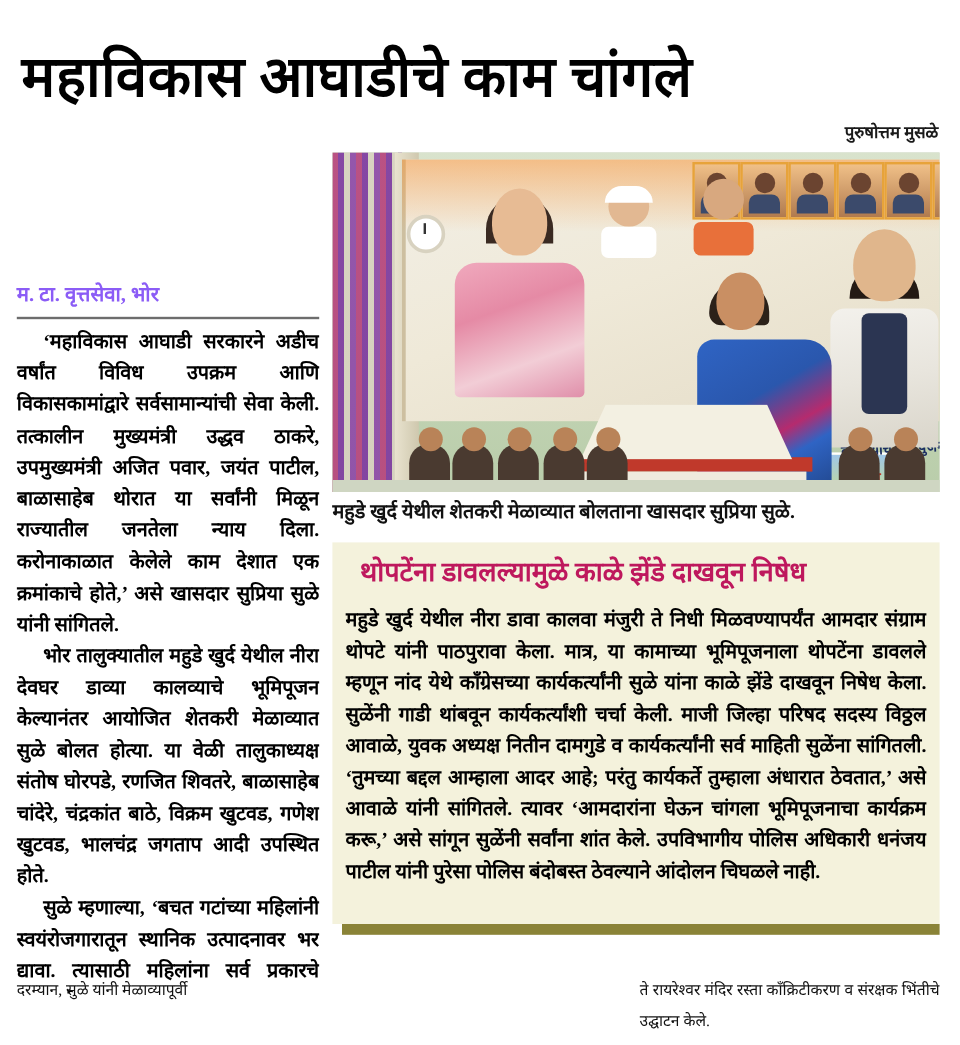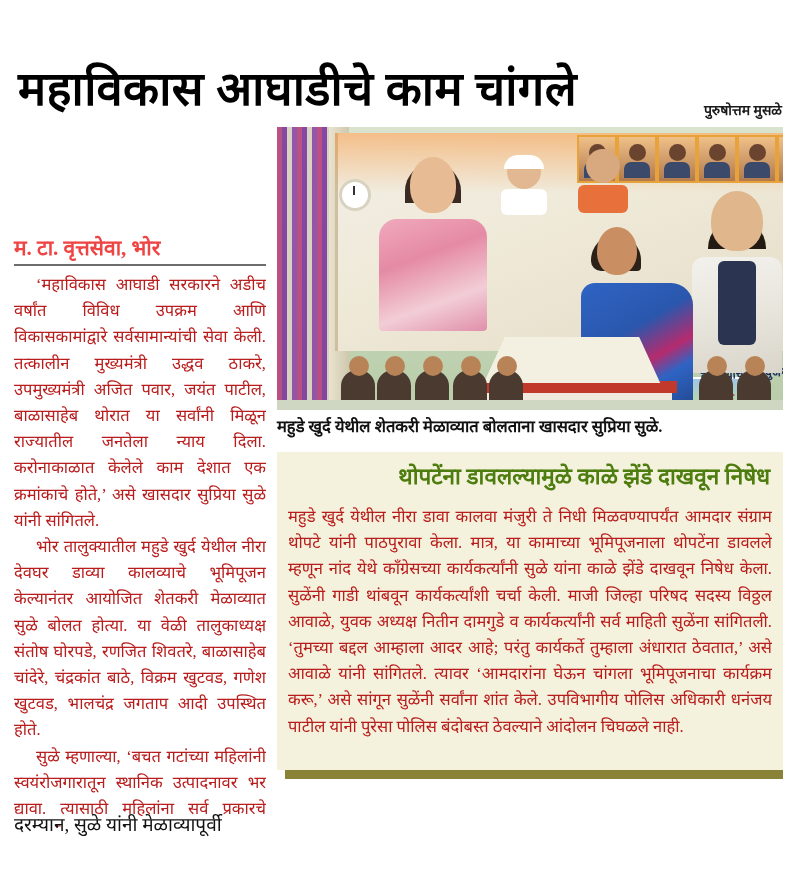--- a/index.html
+++ b/index.html
@@ -8,52 +8,53 @@
     font-family:"Liberation Serif","DejaVu Serif",serif;
     color:#111;
   }
   .page{position:absolute;inset:0;background:#fff;}
 
   
   .headline{
     position:absolute;left:18px;top:36px;width:764px;height:60px;
     font-family:"Liberation Serif","DejaVu Serif",serif;
     font-weight:700;font-size:47px;line-height:58px;
-    letter-spacing:0.5px;white-space:nowrap;color:#000;margin-top:24px;
+    letter-spacing:0.5px;white-space:nowrap;color:#000;
   }
   .byline{
     position:absolute;right:18px;top:100px;
     font-size:14px;font-weight:600;color:#1a1a1a;
     font-family:"Liberation Serif","DejaVu Serif",serif;
   }
 
   
   .kicker-box{
     position:absolute;left:12px;top:131px;width:244px;height:88px;
     background:#f3f2da;display:flex;
   }
   .kicker-bar{width:9px;background:#8a8337;flex:0 0 9px;}
   .kicker-text{
     flex:1;padding:8px 6px 4px 13px;
     font-weight:700;font-size:23px;line-height:30px;color:#000;
   }
   .source-line{
     position:absolute;left:14px;top:233px;
-    font-weight:700;font-size:21px;color:#ef4444;
+    font-weight:700;font-size:17px;color:#8b5cf6;
   }
   .rule{
     position:absolute;left:14px;top:264px;width:252px;height:2px;background:#6d6d6d;
   }
 
   
   .col{
     position:absolute;
     font-size:16.5px;line-height:26.2px;
     text-align:justify;text-justify:inter-word;
-    color:#b91c1c;
+    color:#000000;
+    font-weight:bold;
   }
   .col p{margin:0;text-indent:22px;}
   .col p.first{text-indent:22px;}
 
   #left-col{left:14px;top:272px;width:252px;height:556px;overflow:hidden;}
 
   
   .photo{
     position:absolute;left:277px;top:127px;width:506px;height:283px;
     overflow:hidden;background:#cfd8c6;
@@ -153,32 +154,32 @@
   
   .panel{
     position:absolute;left:277px;top:452px;width:506px;height:318px;
     background:#f4f2dc;
   }
   .panel-bottom-bar{
     position:absolute;left:285px;top:770px;width:498px;height:9px;background:#8a8337;
   }
   .panel-head{
     position:absolute;left:300px;top:462px;width:470px;
-    font-weight:700;font-size:22.5px;line-height:30px;color:#4d7c0f;text-align:right;
+    font-weight:700;font-size:22.5px;line-height:30px;color:#be185d;text-align:left;
   }
   #right-col{
     left:288px;top:504px;width:484px;height:258px;overflow:hidden;
     font-size:16.5px;line-height:26.2px;
   }
   #right-col p{text-indent:0;}
 
   
   .bcol{
     position:absolute;top:812px;height:60px;overflow:hidden;
-    font-size:19px;line-height:26.2px;text-align:justify;color:#111;
+    font-size:13px;line-height:26.2px;text-align:justify;color:#111;
   }
   #bcol-1{left:14px;width:252px;}
   #bcol-2{left:285px;width:232px;}
   #bcol-3{left:533px;width:250px;}
   .bcol p{margin:0;text-indent:0;}
 </style>
 </head>
 <body>
 
 <div class="page">
@@ -291,14 +292,17 @@
   <div class="panel"></div>
   <div class="panel-head">थोपटेंना डावलल्यामुळे काळे झेंडे दाखवून निषेध</div>
   <div class="col" id="right-col">
     <p>महुडे खुर्द येथील नीरा डावा कालवा मंजुरी ते निधी मिळवण्यापर्यंत आमदार संग्राम थोपटे यांनी पाठपुरावा केला. मात्र, या कामाच्या भूमिपूजनाला थोपटेंना डावलले म्हणून नांद येथे काँग्रेसच्या कार्यकर्त्यांनी सुळे यांना काळे झेंडे दाखवून निषेध केला. सुळेंनी गाडी थांबवून कार्यकर्त्यांशी चर्चा केली. माजी जिल्हा परिषद सदस्य विठ्ठल आवाळे, युवक अध्यक्ष नितीन दामगुडे व कार्यकर्त्यांनी सर्व माहिती सुळेंना सांगितली. ‘तुमच्या बद्दल आम्हाला आदर आहे; परंतु कार्यकर्ते तुम्हाला अंधारात ठेवतात,’ असे आवाळे यांनी सांगितले. त्यावर ‘आमदारांना घेऊन चांगला भूमिपूजनाचा कार्यक्रम करू,’ असे सांगून सुळेंनी सर्वांना शांत केले. उपविभागीय पोलिस अधिकारी धनंजय पाटील यांनी पुरेसा पोलिस बंदोबस्त ठेवल्याने आंदोलन चिघळले नाही.</p>
   </div>
   <div class="panel-bottom-bar"></div>
 
   <div class="bcol" id="bcol-1">
     <p>दरम्यान, सुळे यांनी मेळाव्यापूर्वी</p>
   </div>
+  <div class="bcol" id="bcol-3">
+    <p>ते रायरेश्वर मंदिर रस्ता काँक्रिटीकरण व संरक्षक भिंतीचे उद्घाटन केले.</p>
+  </div>
 
 </div>
 
 </body></html>

